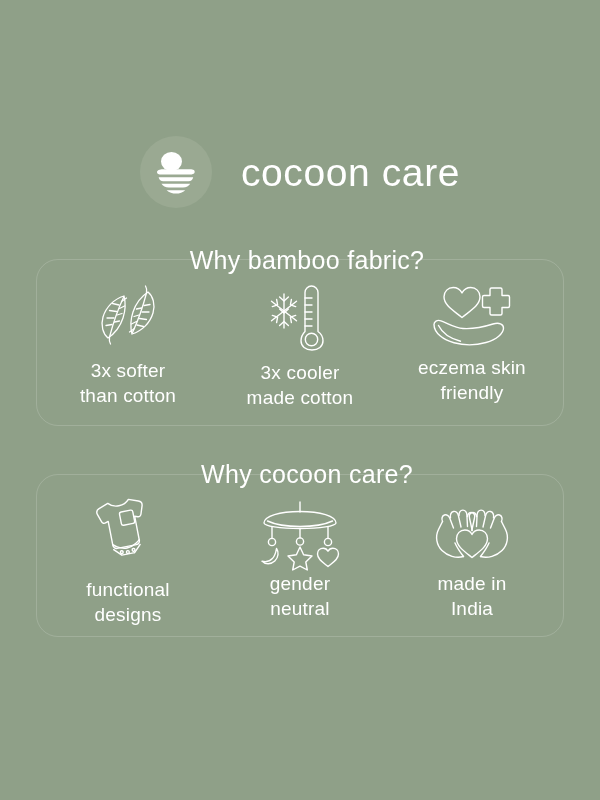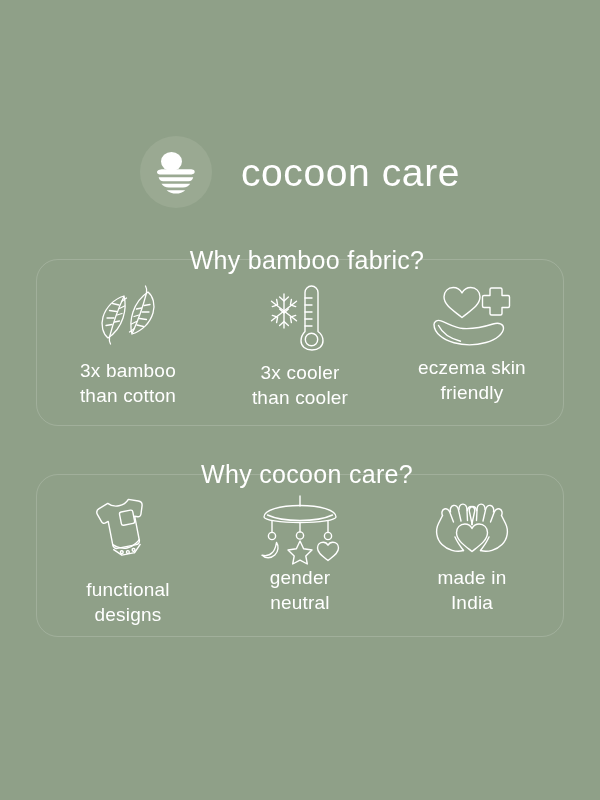--- a/index.html
+++ b/index.html
@@ -87,21 +87,21 @@
     position: absolute;
     left: 36px;
     width: 528px;
     display: flex;
     align-items: flex-start;
     justify-content: space-between;
     box-sizing: border-box;
     padding: 0 6px;
   }
   #features-bamboo { top: 281px; }
-  #features-cocoon { top: 495px; }
+  #features-cocoon { top: 495px; align-items: center; }
 
   .feature {
     width: 172px;
     display: flex;
     flex-direction: column;
     align-items: center;
   }
   .feature-icon {
     height: 68px;
     display: flex;
@@ -162,21 +162,21 @@
           <path d="M31.5 17.5 L36.5 14 M29.5 24.5 L34.5 22 M27 31 L32 29.5 M24.5 38 L29.5 37"></path>
           <path d="M19.5 53 C19 56.5 19.5 58.5 20.5 60"></path>
 
           <path d="M42 50 C52 47 60 39 63 29 C65.5 20.5 63 12 58 8 C52 12 46 19 43 28 C40.5 35.5 40.5 44 42 50 Z"></path>
           <path d="M42.5 48.5 C47 39 52 26 56.5 9"></path>
           <path d="M47 41 L53.5 42.5 M49.5 34.5 L56.5 35.5 M52 28 L59 28 M54 21.5 L60 20.5"></path>
           <path d="M44.5 44.5 L39.5 48 M46.5 37.5 L41.5 40 M49 31 L44 32.5 M51.5 24 L46.5 25"></path>
           <path d="M56.5 9 C57 5.5 56.5 3.5 55.5 2"></path>
         </svg>
       </div>
-      <div class="feature-label">3x bamboo
+      <div class="feature-label">3x softer
 than cotton</div>
     </div>
 
     <div class="feature" id="feature-cooler">
       <div class="feature-icon">
         <svg width="66" height="68" viewBox="0 0 66 68" fill="none" stroke="#ffffff" stroke-width="1.4" stroke-linecap="round" stroke-linejoin="round" aria-hidden="true">
 
           <path d="M38 50.5 V11.5 C38 7.9 40.9 5 44.5 5 C48.1 5 51 7.9 51 11.5 V50.5 C54 52.6 56 56 56 59.8 C56 65.4 51.4 69 45 69 C38.6 69 34 65.4 34 59.8 C34 56 36 52.6 38 50.5 Z" transform="translate(0,-2)"></path>
 
           <circle cx="44.5" cy="56.5" r="6.2"></circle>
@@ -185,21 +185,21 @@
 
           <path d="M17 11 V45"></path>
           <path d="M4.5 18.2 L29.5 37.8"></path>
           <path d="M29.5 18.2 L4.5 37.8"></path>
           <path d="M17 18 L12.6 14 M17 18 L21.4 14 M17 30 L12.6 26 M17 30 L21.4 26 M17 38.5 L12.6 42.5 M17 38.5 L21.4 42.5"></path>
           <path d="M10.6 21.8 L9.6 16.4 M10.6 21.8 L5.3 23.6 M23.4 34.2 L24.4 39.6 M23.4 34.2 L28.7 32.4"></path>
           <path d="M23.4 21.8 L24.4 16.4 M23.4 21.8 L28.7 23.6 M10.6 34.2 L9.6 39.6 M10.6 34.2 L5.3 32.4"></path>
         </svg>
       </div>
       <div class="feature-label">3x cooler
-than cooler</div>
+made cotton</div>
     </div>
 
     <div class="feature" id="feature-eczema">
       <div class="feature-icon">
         <svg width="86" height="64" viewBox="0 0 86 64" fill="none" stroke="#ffffff" stroke-width="1.4" stroke-linecap="round" stroke-linejoin="round" aria-hidden="true">
 
           <path d="M33 34.5 C25 28 15 22.5 15 13.8 C15 8.4 19.1 4.5 24.2 4.5 C28 4.5 31.2 6.7 33 9.9 C34.8 6.7 38 4.5 41.8 4.5 C46.9 4.5 51 8.4 51 13.8 C51 22.5 41 28 33 34.5 Z"></path>
 
           <path d="M62.5 5 H71.5 C72.3 5 73 5.7 73 6.5 V12.5 H79 C79.8 12.5 80.5 13.2 80.5 14 V23 C80.5 23.8 79.8 24.5 79 24.5 H73 V30.5 C73 31.3 72.3 32 71.5 32 H62.5 C61.7 32 61 31.3 61 30.5 V24.5 H55 C54.2 24.5 53.5 23.8 53.5 23 V14 C53.5 13.2 54.2 12.5 55 12.5 H61 V6.5 C61 5.7 61.7 5 62.5 5 Z"></path>
 

